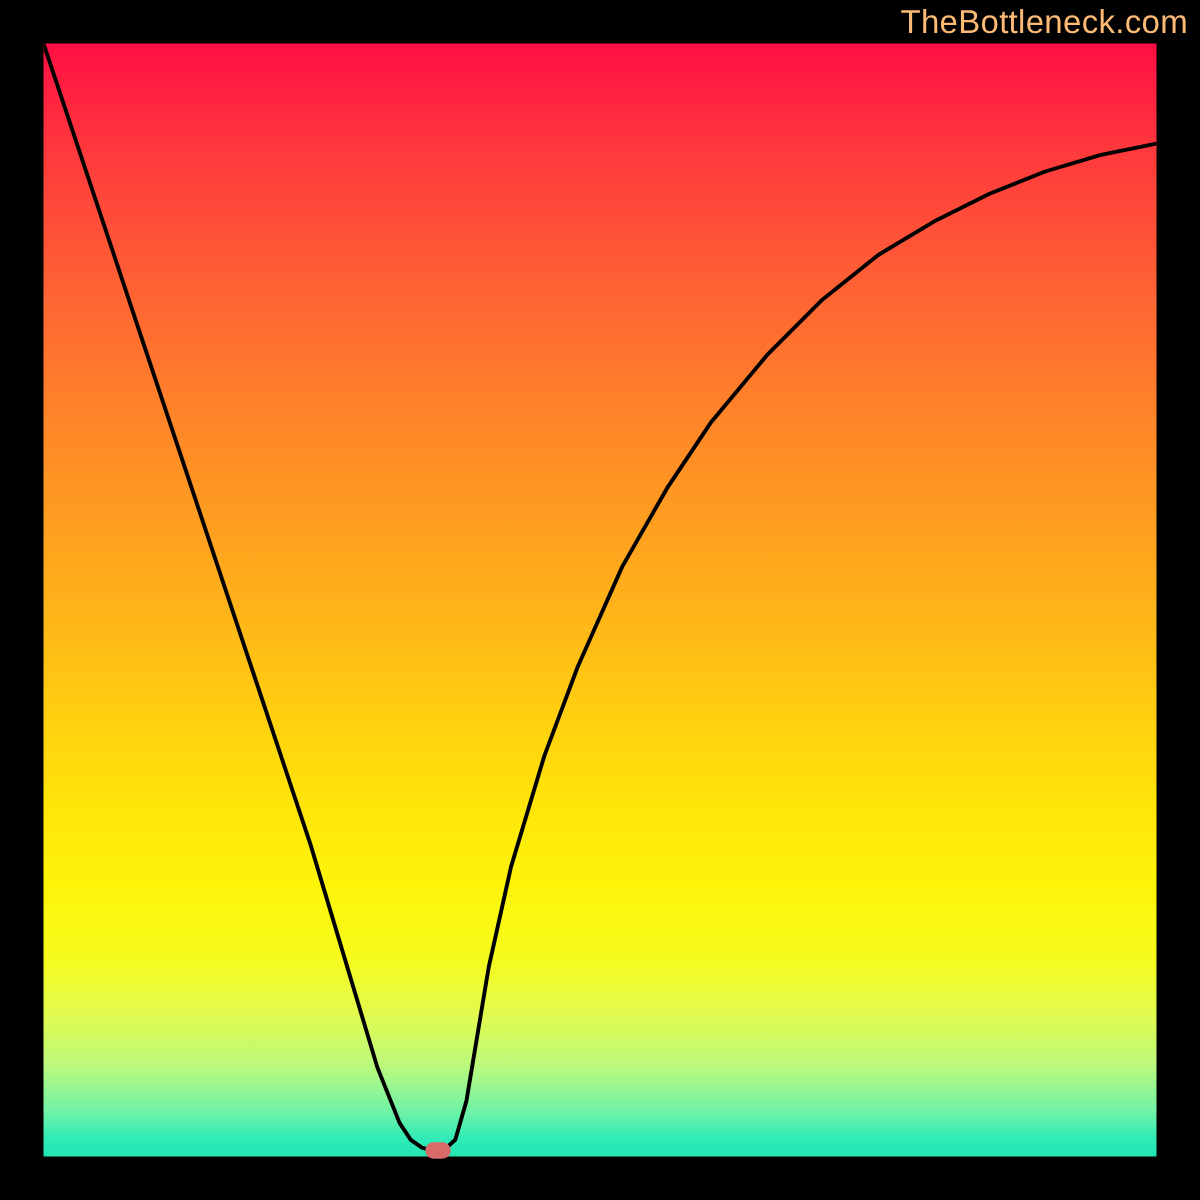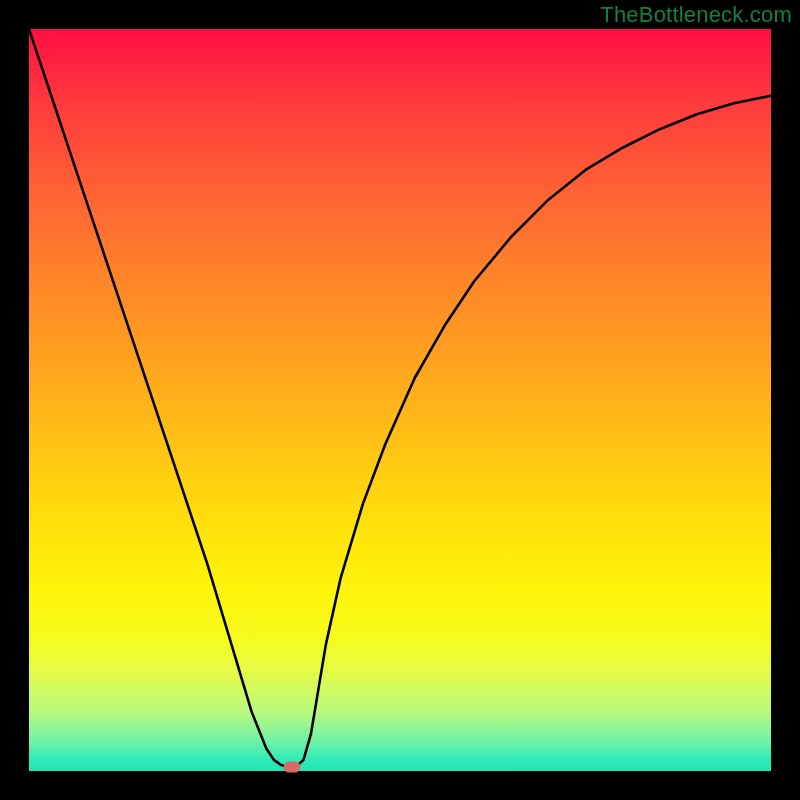--- a/index.html
+++ b/index.html
@@ -14,21 +14,21 @@
   .frame {
     position: relative;
     width: 800px;
     height: 800px;
     background: #000;
   }
   .attribution {
     position: absolute;
     top: 2px;
     right: 8px;
-    color: #15803d;
+    color: #fdba74;
     font-size: 22px;
     font-weight: 500;
     letter-spacing: 0.2px;
     z-index: 10;
   }
   .plot {
     position: absolute;
     left: 29px;
     top: 29px;
     width: 742px;

